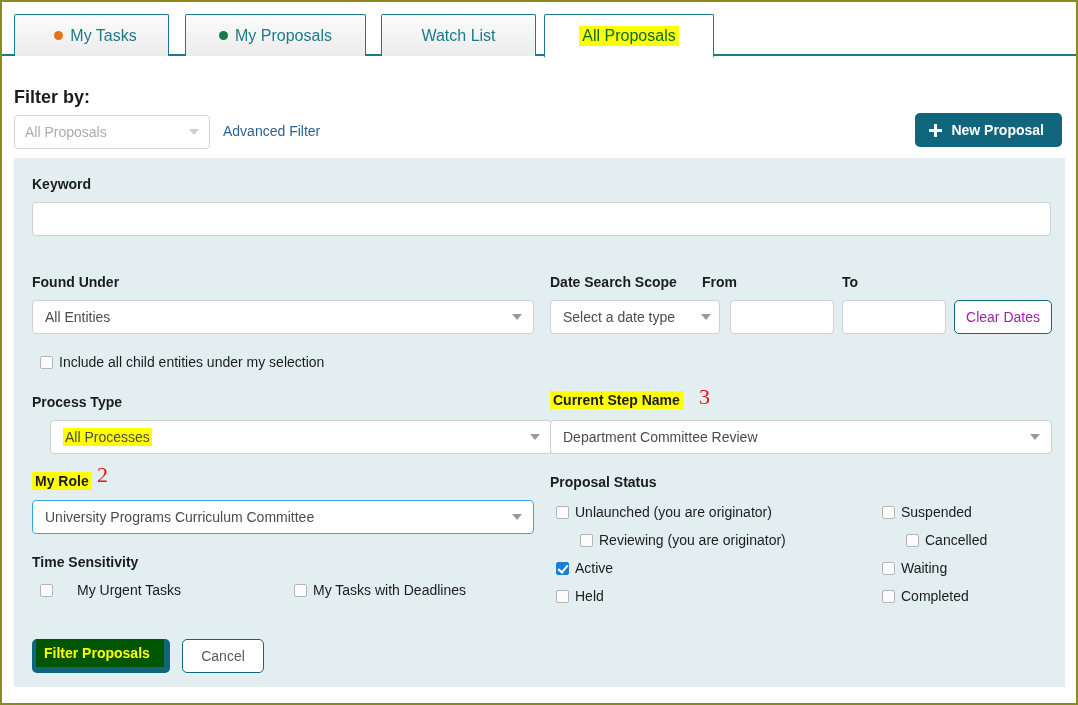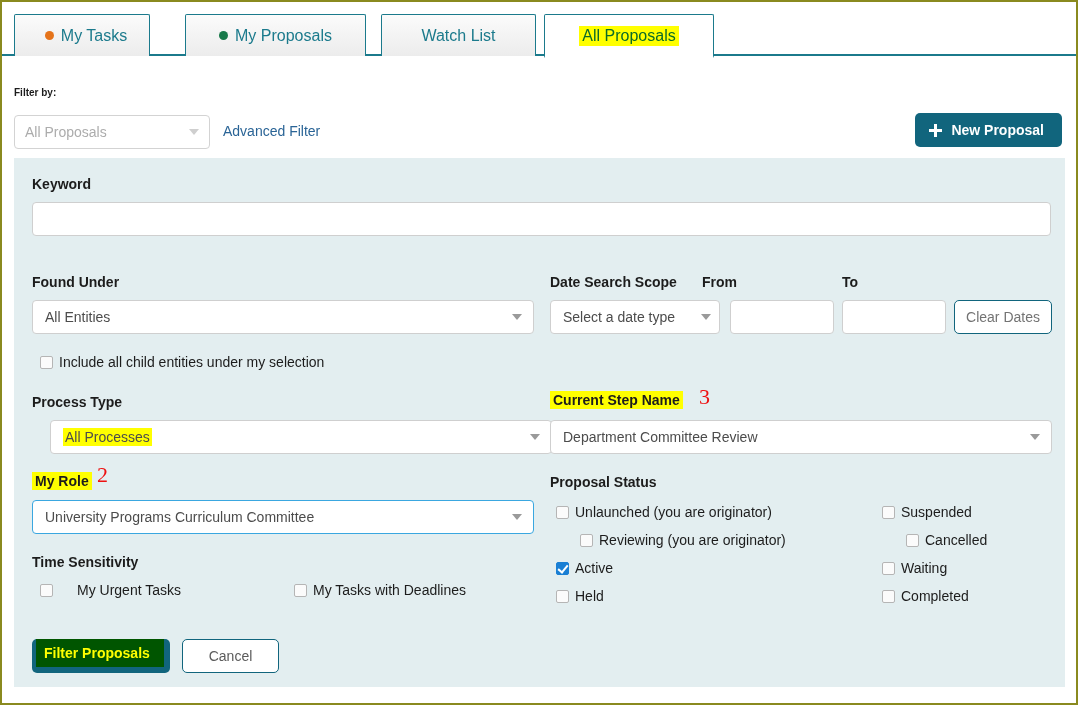--- a/index.html
+++ b/index.html
@@ -43,21 +43,21 @@
     border-radius: 2px 2px 0 0;
     cursor: pointer;
   }
   .tab.active {
     background: #ffffff;
     border-bottom: 2px solid #ffffff;
     color: #0a6b28;
     height: 44px;
     z-index: 5;
   }
-  .tab-1 { left: 12px;  width: 136px; padding-left: 8px; }
+  .tab-1 { left: 12px;  width: 155px; padding-left: 8px; }
   .tab-2 { left: 183px; width: 181px; }
   .tab-3 { left: 379px; width: 155px; }
   .tab-4 { left: 542px; width: 170px; }
   .dot { width: 9px; height: 9px; border-radius: 50%; display: block; }
   .dot-orange { background: #e5731a; }
   .dot-green  { background: #18794a; }
 
   .hl { background: #ffff00; padding: 1px 3px; }
 
   .annot {
@@ -67,21 +67,21 @@
     font-size: 22px;
     font-weight: 400;
   }
   .annot-1 { left: 690px; top: 20px; font-size: 20px; }
   .annot-2 { left: 95px;  top: 460px; }
   .annot-3 { left: 697px; top: 382px; }
 
   
   .filterby-label {
     position: absolute; left: 12px; top: 85px;
-    font-size: 10px; font-weight: bold; color: #1c1c1c;
+    font-size: 18px; font-weight: bold; color: #1c1c1c;
   }
   .filterby-select {
     position: absolute; left: 12px; top: 113px;
     width: 196px; height: 34px;
     border: 1px solid #d3d3d3; border-radius: 4px;
     background: #ffffff; color: #acacac;
     font-size: 14px; padding: 0 10px;
     display: flex; align-items: center;
   }
   .filterby-select .caret {
@@ -189,21 +189,21 @@
   .ds-sel { left: 536px; top: 142px; width: 170px; padding-right: 22px; }
   .ds-sel .caret { right: 8px; }
   .from-lbl { left: 688px; top: 116px; }
   .from-inp { left: 716px; top: 142px; width: 104px; }
   .to-lbl  { left: 828px; top: 116px; }
   .to-inp  { left: 828px; top: 142px; width: 104px; }
   .clear-dates {
     position: absolute; left: 940px; top: 142px;
     width: 98px; height: 34px;
     border: 1px solid #11657d; border-radius: 5px;
-    background: #ffffff; color: #737373;
+    background: #ffffff; color: #a21caf;
     font-size: 14px; cursor: pointer;
     display: flex; align-items: center; justify-content: center;
   }
 
   
   .pt-lbl { left: 18px; top: 236px; }
   .pt-sel { left: 18px; top: 262px; width: 502px; margin-left: 18px; }
   .pt-sel .hl-val { background: #ffff00; padding: 1px 2px; }
 
   
@@ -240,21 +240,21 @@
     width: 128px; height: 28px;
     background: #005500;
   }
   .filter-btn-txt {
     position: absolute; left: 30px; top: 487px;
     color: #ffff00; font-size: 14px; font-weight: bold;
     pointer-events: none; white-space: nowrap;
   }
   .cancel-btn {
     position: absolute; left: 168px; top: 481px;
-    width: 97px; height: 34px;
+    width: 82px; height: 34px;
     background: #ffffff; border: 1px solid #11657d;
     border-radius: 5px; color: #5b5b5b; font-size: 14px;
     cursor: pointer;
     display: flex; align-items: center; justify-content: center; text-align: right;
   }
 </style>
 </head>
 <body>
 
 <div class="page-frame">

